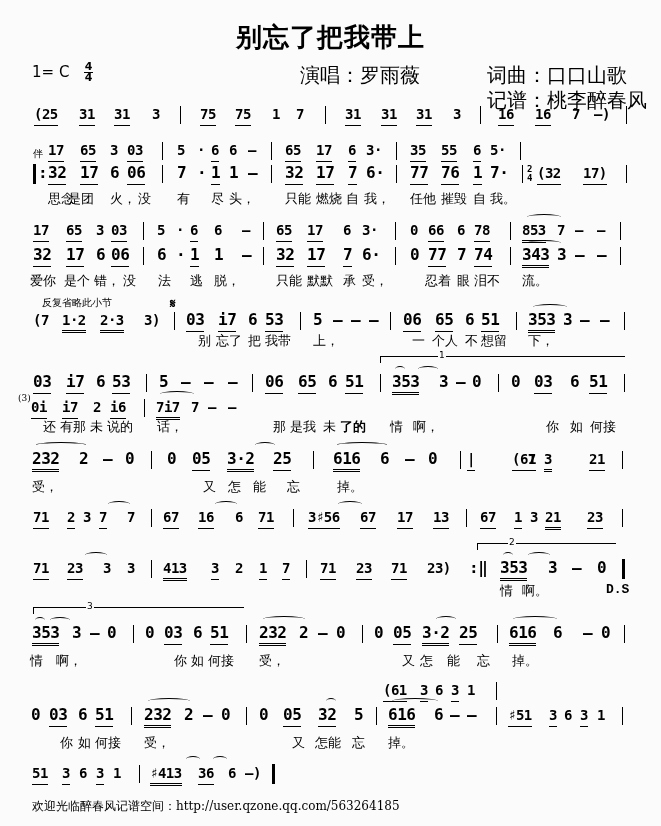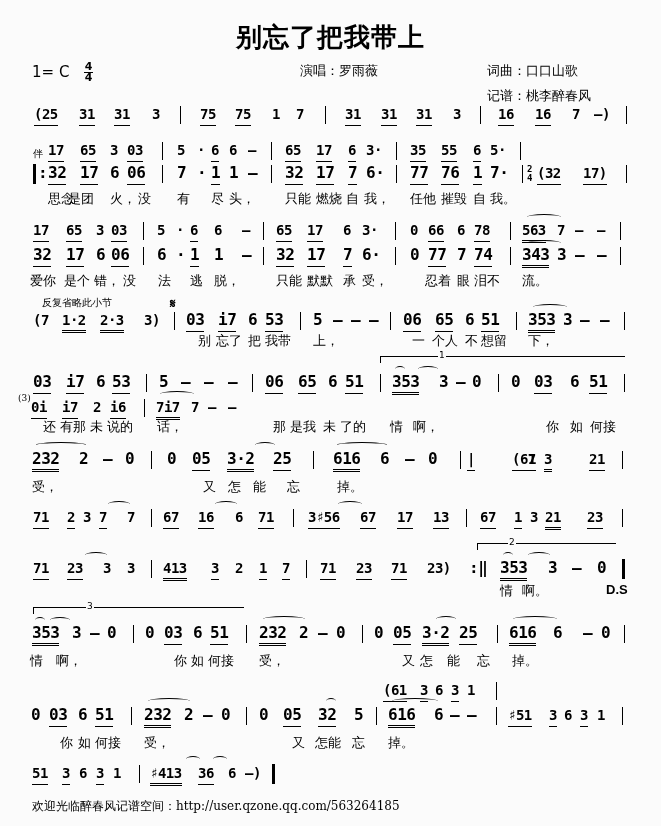--- a/index.html
+++ b/index.html
@@ -8,42 +8,42 @@
     font-family: "DejaVu Sans", sans-serif; color: #000;
   }
   .abs { position: absolute; white-space: nowrap; }
   .title {
     left: 0; width: 661px; top: 20px; text-align: center;
     font-family: "DejaVu Serif", serif; font-weight: bold; font-size: 26px; letter-spacing: 1px;
   }
   .key { font-size: 15px; }
   .frac { display: inline-flex; flex-direction: column; align-items: center; font-weight: bold; font-size: 11px; line-height: 10px; vertical-align: middle; margin-left: 10px; }
   .frac .bar { width: 9px; border-top: 1px solid #000; }
-  .meta { font-family: "DejaVu Serif", serif; font-size: 13px; }
+  .meta { font-family: "DejaVu Serif", serif; font-size: 20px; }
   .row {
     position: absolute; left: 0; width: 661px; height: 22px;
   }
   .row .tok {
     position: absolute; top: 0; font-weight: bold; font-size: 16px; line-height: 20px; white-space: nowrap;
     font-family: "DejaVu Sans Mono", monospace; letter-spacing: -0.5px;
   }
   .row .tok.small { font-size: 14px; }
   .row .tok.u1 { border-bottom: 1.5px solid #000; padding-bottom: 1px; }
   .row .tok.u2 { border-bottom: 3.5px double #000; padding-bottom: 0px; }
   .barline { position: absolute; top: 2px; width: 1px; height: 18px; background: #000; }
   .lyrics {
     position: absolute; left: 0; width: 661px; font-size: 13px; height: 16px;
   }
   .lyrics span { position: absolute; white-space: nowrap; }
   .volta { position: absolute; border-top: 1px solid #000; border-left: 1px solid #000; height: 6px; }
   .volta-num { position: absolute; font-size: 9px; background: #fbfbfb; padding: 0 1px; }
   .repeat-start { position: absolute; width: 3px; height: 20px; background: #000; }
   .footer { left: 32px; top: 798px; font-family: "DejaVu Serif", serif; font-size: 12px; }
   .segno { font-size: 13px; font-weight: bold; }
-  .ds { font-family: Liberation Sans, sans-serif; font-weight: bold; font-size: 13px; }
+  .ds { font-family: Liberation Mono, monospace; font-weight: bold; font-size: 13px; }
   .tie { position: absolute; border-top: 1px solid #000; border-radius: 50% 50% 0 0; height: 5px; }
 </style>
 </head>
 <body>
 
 <div class="abs title">别忘了把我带上</div>
 <div class="abs key" style="left:32px; top:62px;">
   <span>1= C</span>
   <span class="frac">
     <span>4</span>
@@ -165,21 +165,21 @@
   <span class="tok small u1" style="left:276px;">65</span>
   <span class="tok small u1" style="left:307px;">17</span>
   <span class="tok small" style="left:343px;">6</span>
   <span class="tok small" style="left:362px;">3·</span>
   <span class="barline" style="left:395px;"></span>
   <span class="tok small" style="left:410px;">0</span>
   <span class="tok small u1" style="left:428px;">66</span>
   <span class="tok small" style="left:457px;">6</span>
   <span class="tok small u1" style="left:474px;">78</span>
   <span class="barline" style="left:510px;"></span>
-  <span class="tok small u2" style="left:522px;">563</span>
+  <span class="tok small u2" style="left:522px;">853</span>
   <span class="tok small" style="left:557px;">7</span>
   <span class="tok small" style="left:575px;">–</span>
   <span class="tok small" style="left:597px;">–</span>
   <span class="barline" style="left:620px;"></span>
   <span class="tie" style="left:527px; top:-6px; width:34px;"></span>
 </div>
 
 <div class="row" style="top:245px;">
   <span class="tok u1" style="left:33px;">32</span>
   <span class="tok u1" style="left:66px;">17</span>
@@ -317,21 +317,21 @@
 </div>
 <div class="lyrics" style="top:418px;">
   <span style="left:43px;">还</span>
   <span style="left:60px;">有那</span>
   <span style="left:90px;">未</span>
   <span style="left:107px;">说的</span>
   <span style="left:157px;">话，</span>
   <span style="left:273px;">那</span>
   <span style="left:290px;">是我</span>
   <span style="left:323px;">未</span>
-  <span style="left:340px;">了的</span>
+  <span style="left:340px;font-weight:bold;">了的</span>
   <span style="left:390px;">情</span>
   <span style="left:413px;">啊，</span>
   <span style="left:546px;">你</span>
   <span style="left:570px;">如</span>
   <span style="left:590px;">何接</span>
 </div>
 
 <div class="row" style="top:449px;">
   <span class="tok u2" style="left:32px;">232</span>
   <span class="tok" style="left:79px;">2</span>

